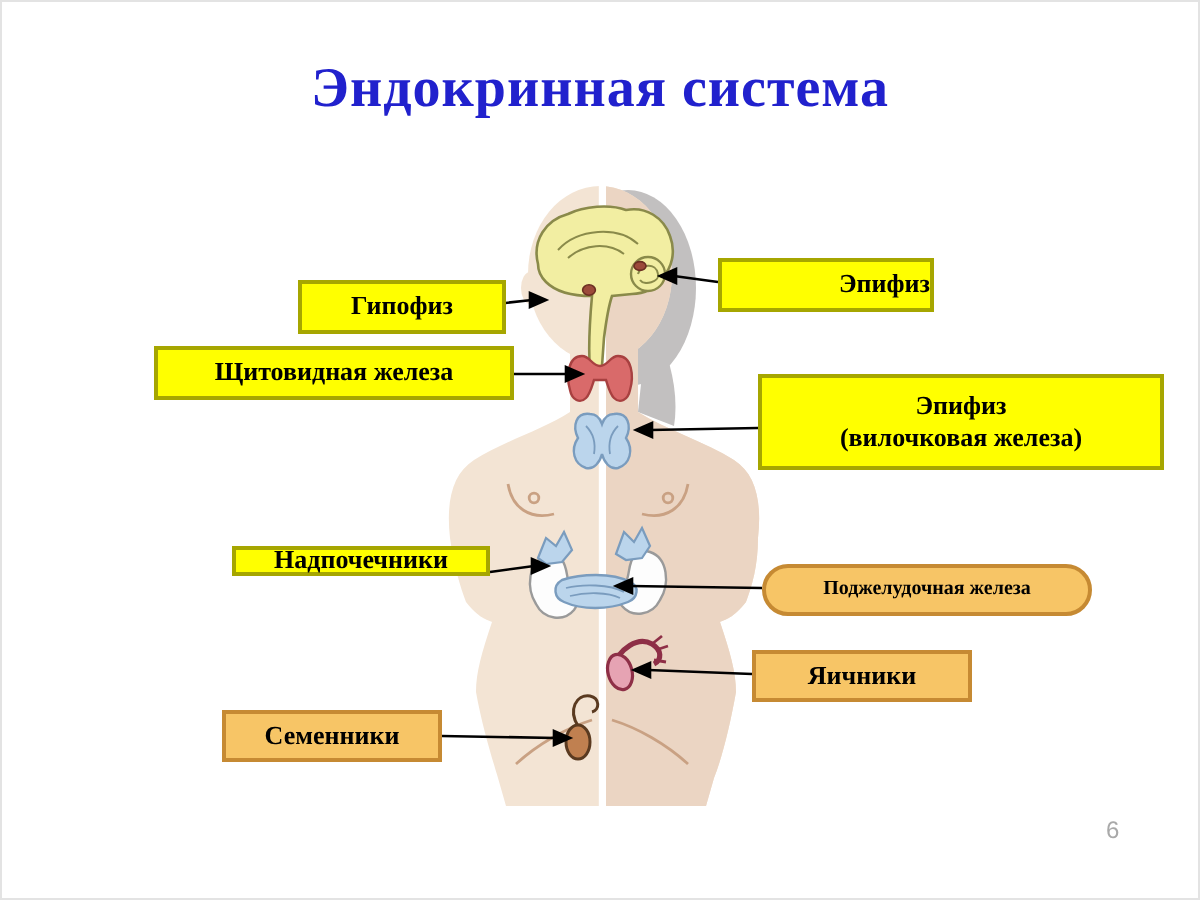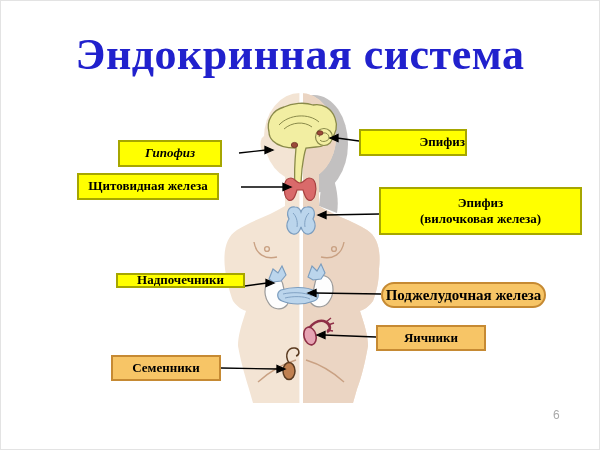--- a/index.html
+++ b/index.html
@@ -18,21 +18,21 @@
     font-family: "Liberation Serif", serif;
   }
   .slide-title {
     position: absolute;
     left: 0;
     top: 28px;
     width: 100%;
     text-align: center;
     font-family: "Liberation Serif", serif;
     font-weight: bold;
-    font-size: 44px;
+    font-size: 28px;
     letter-spacing: 0.5px;
     color: var(--title, #2121CD);
   }
   .diagram-svg {
     position: absolute;
     left: 0;
     top: 0;
     width: 600px;
     height: 450px;
   }
@@ -51,26 +51,26 @@
     text-align: center;
   }
   .label-box.yellow {
     background: var(--yellow-label-fill, #FFFF00);
     border: 2px solid var(--yellow-label-border, #A6A600);
   }
   .label-box.orange {
     background: var(--orange-label-fill, #F7C566);
     border: 2px solid var(--orange-label-border, #C68A33);
   }
-  #label-pituitary { left: 117px; top: 139px; width: 104px; height: 27px; font-style: italic; }
-  #label-thyroid   { left: 76px;  top: 172px; width: 142px; height: 27px; text-align: center; }
+  #label-pituitary { left: 148px; top: 139px; width: 104px; height: 27px; }
+  #label-thyroid   { left: 76px;  top: 172px; width: 180px; height: 27px; text-align: center; }
   #label-pineal    { left: 358px; top: 128px; width: 108px; height: 27px; align-items: flex-end; }
   #label-thymus    { left: 378px; top: 186px; width: 203px; height: 48px; }
   #label-adrenals  { left: 115px; top: 272px; width: 129px; height: 15px; }
-  #label-pancreas  { left: 380px; top: 281px; width: 165px; height: 26px; font-size: 15px; border-radius: 13px; }
+  #label-pancreas  { left: 380px; top: 281px; width: 165px; height: 26px; font-size: 10px; border-radius: 13px; }
   #label-ovaries   { left: 375px; top: 324px; width: 110px; height: 26px; }
   #label-testes    { left: 110px; top: 354px; width: 110px; height: 26px; }
   .page-number {
     position: absolute;
     left: 552px;
     top: 407px;
     font-family: "Liberation Sans", sans-serif;
     font-size: 12px;
     color: #A9A9A9;
   }

